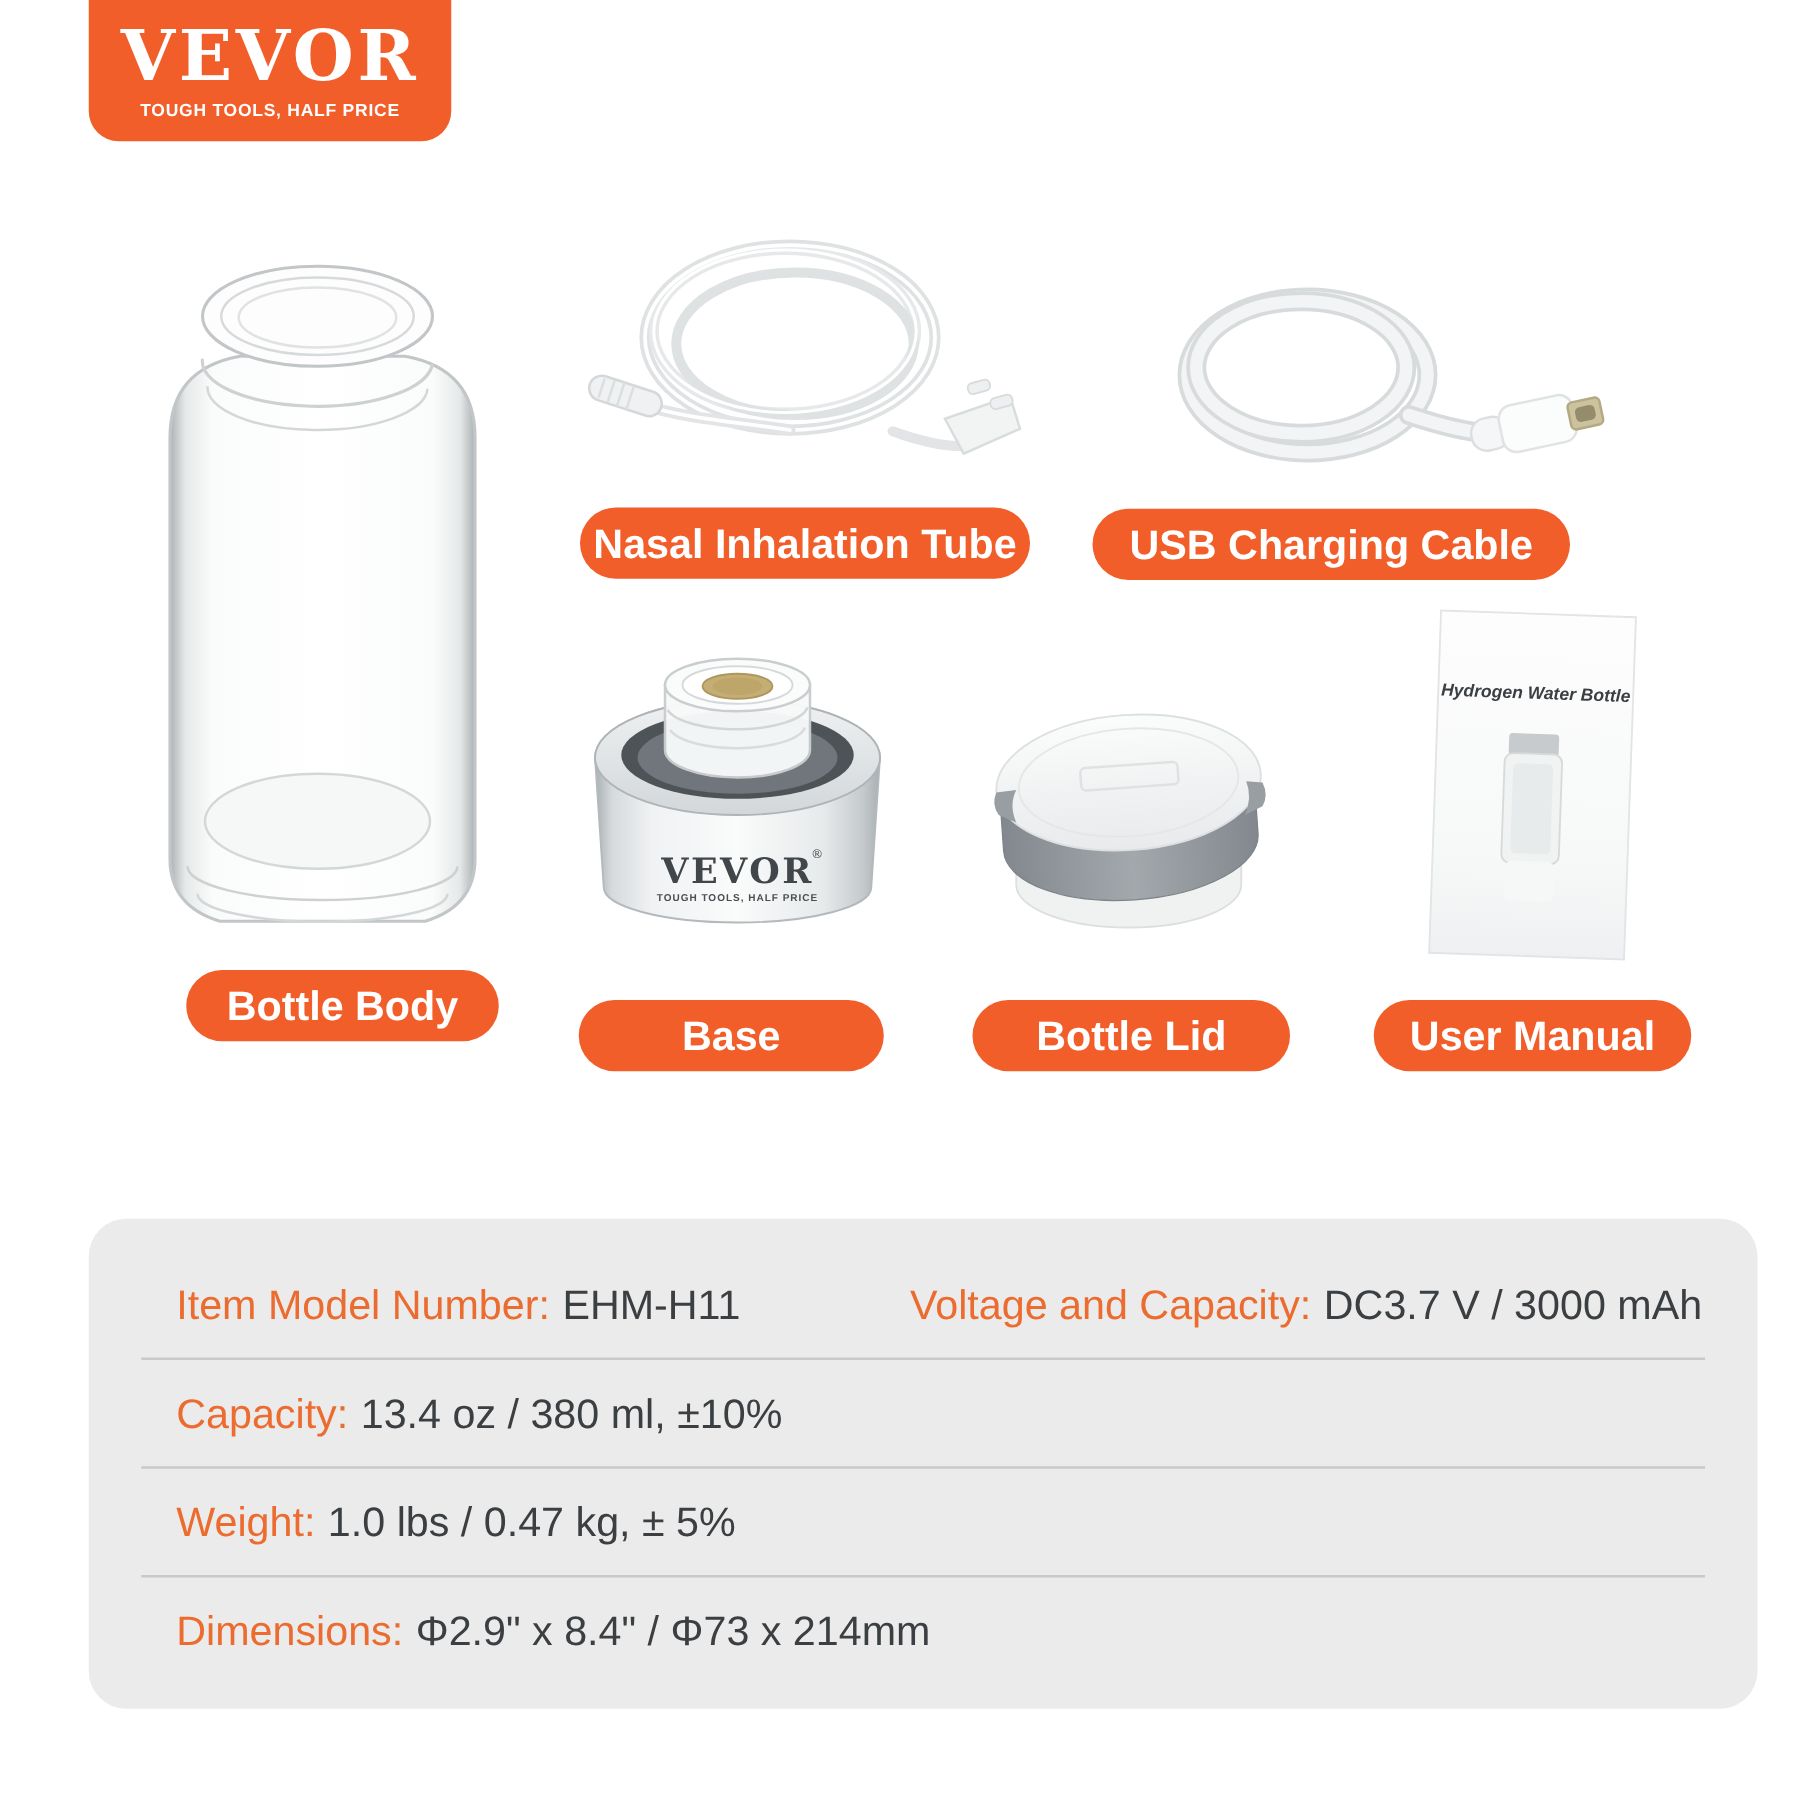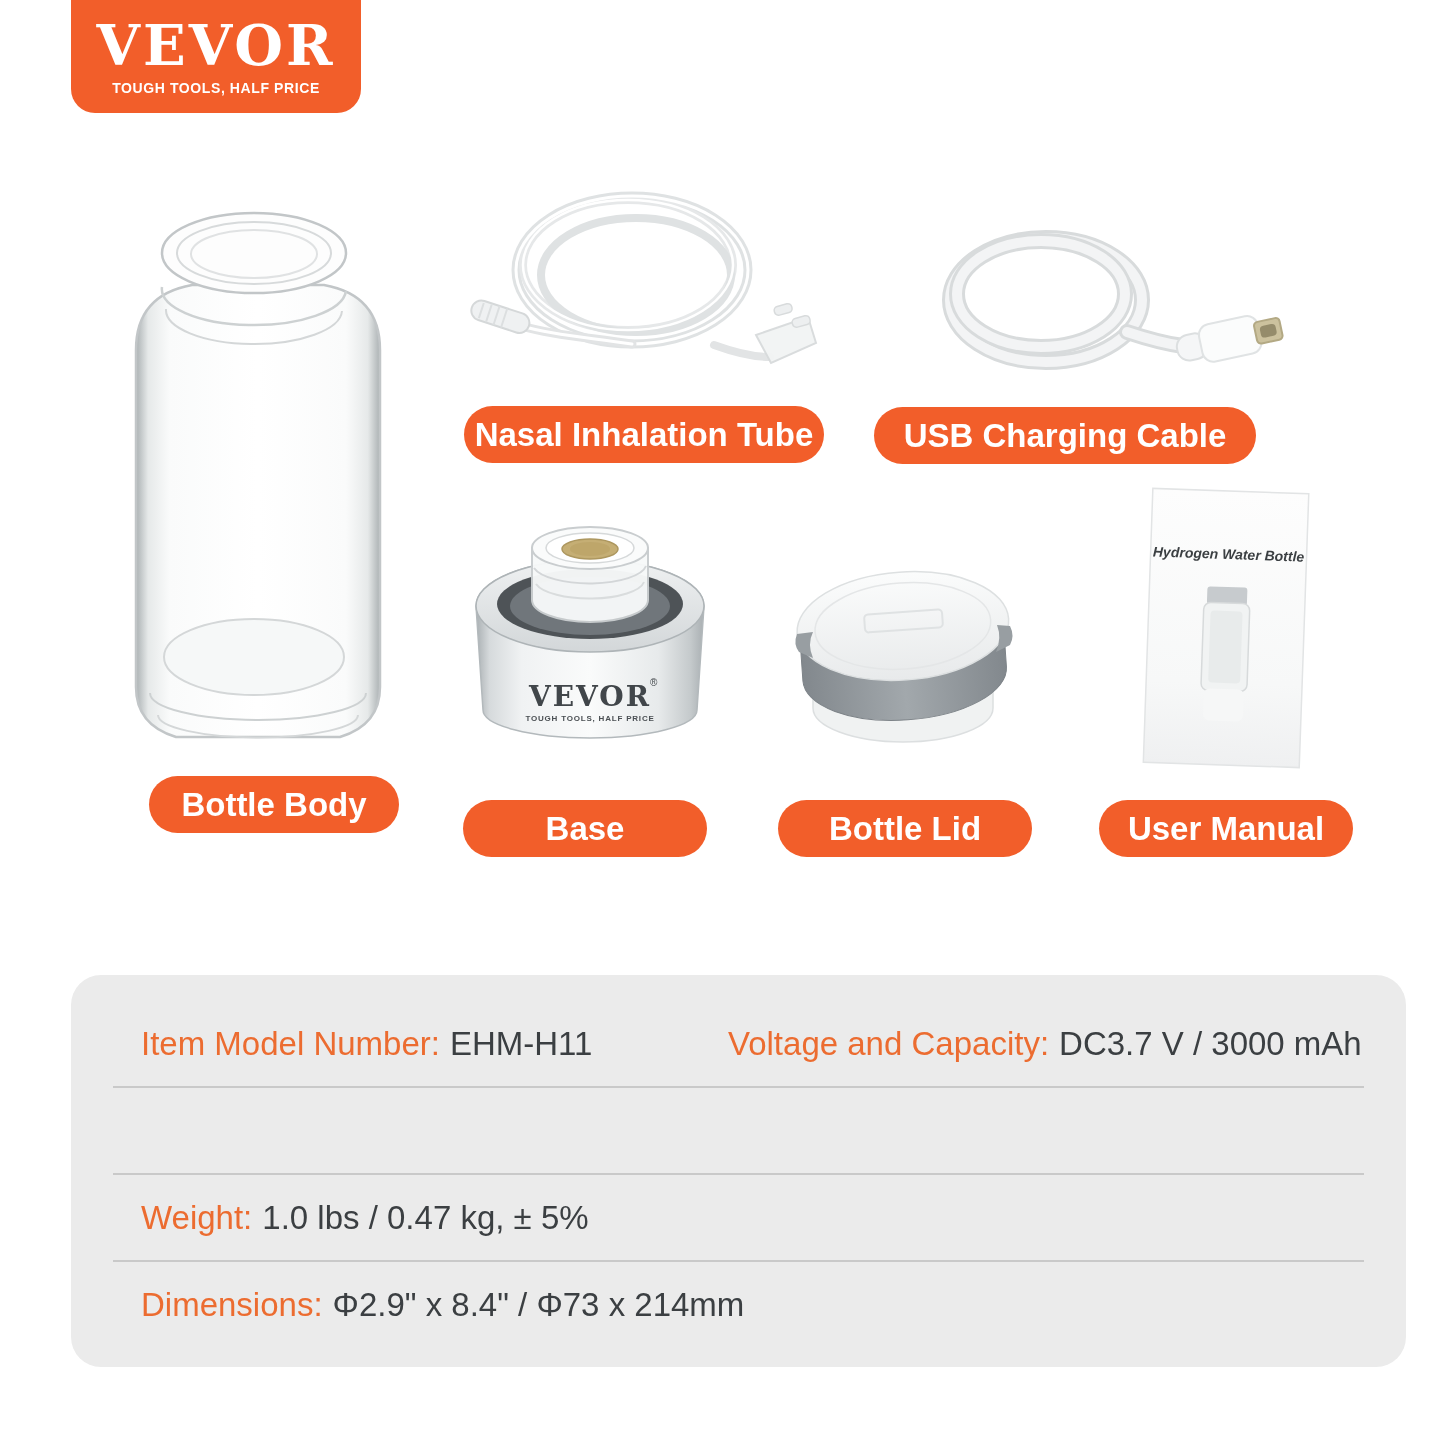--- a/index.html
+++ b/index.html
@@ -192,20 +192,23 @@
   <div class="spec-panel">
     <div class="spec-row divided">
       <div class="spec-cell left">
         <span class="spec-label">Item Model Number:</span><span class="spec-value">EHM-H11</span>
       </div>
       <div class="spec-cell right">
         <span class="spec-label">Voltage and Capacity:</span><span class="spec-value">DC3.7 V / 3000 mAh</span>
       </div>
     </div>
     <div class="spec-row divided">
+      <div class="spec-cell left">
+        <span class="spec-label">Capacity:</span><span class="spec-value">13.4 oz / 380 ml, ±10%</span>
+      </div>
     </div>
     <div class="spec-row divided">
       <div class="spec-cell left">
         <span class="spec-label">Weight:</span><span class="spec-value">1.0 lbs / 0.47 kg, ± 5%</span>
       </div>
     </div>
     <div class="spec-row">
       <div class="spec-cell left">
         <span class="spec-label">Dimensions:</span><span class="spec-value">Φ2.9" x 8.4" / Φ73 x 214mm</span>
       </div>

